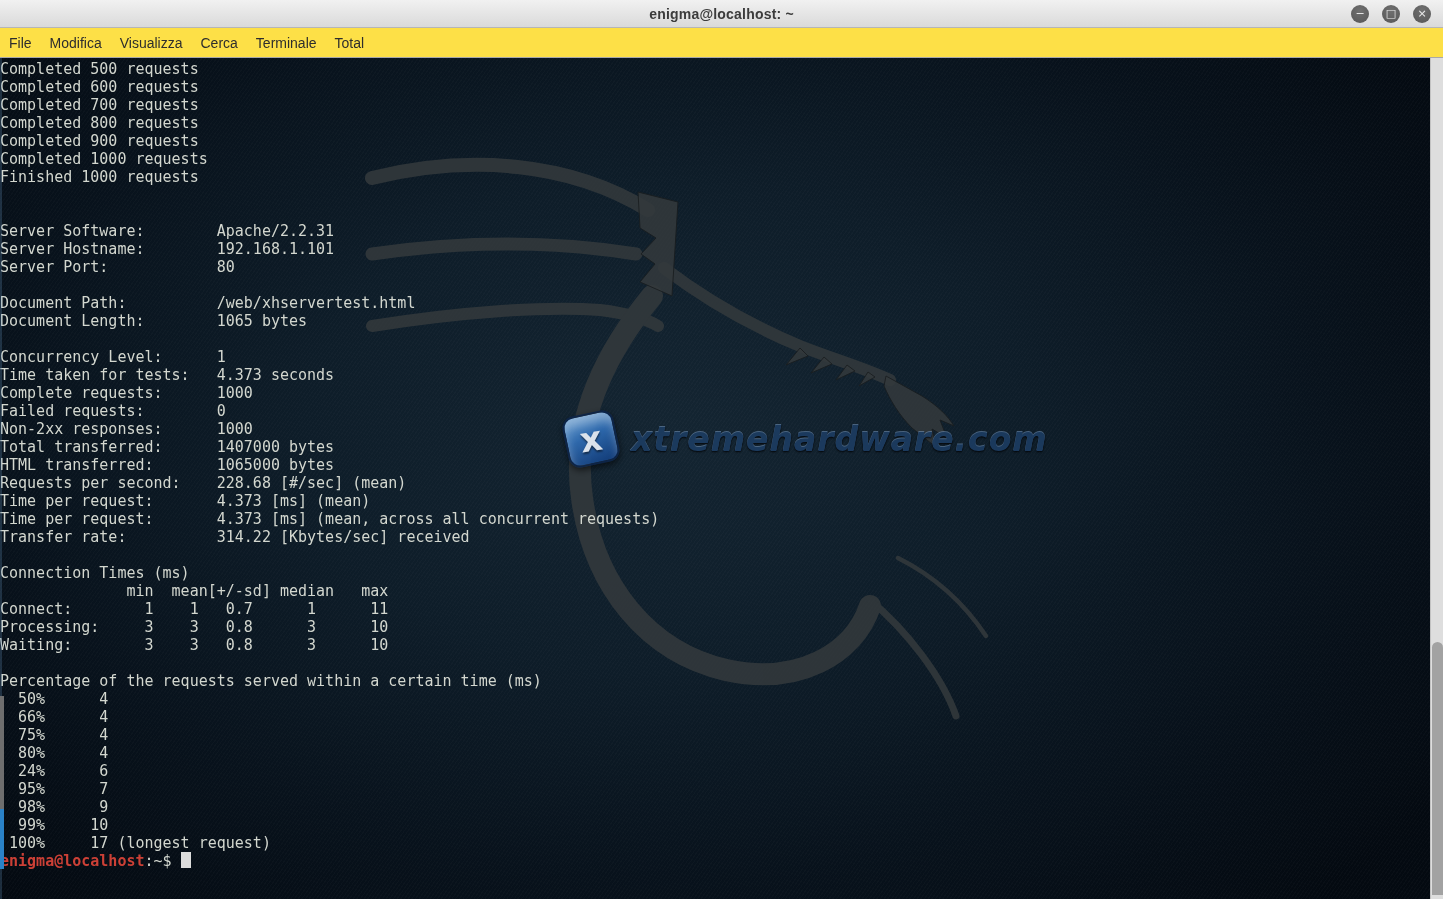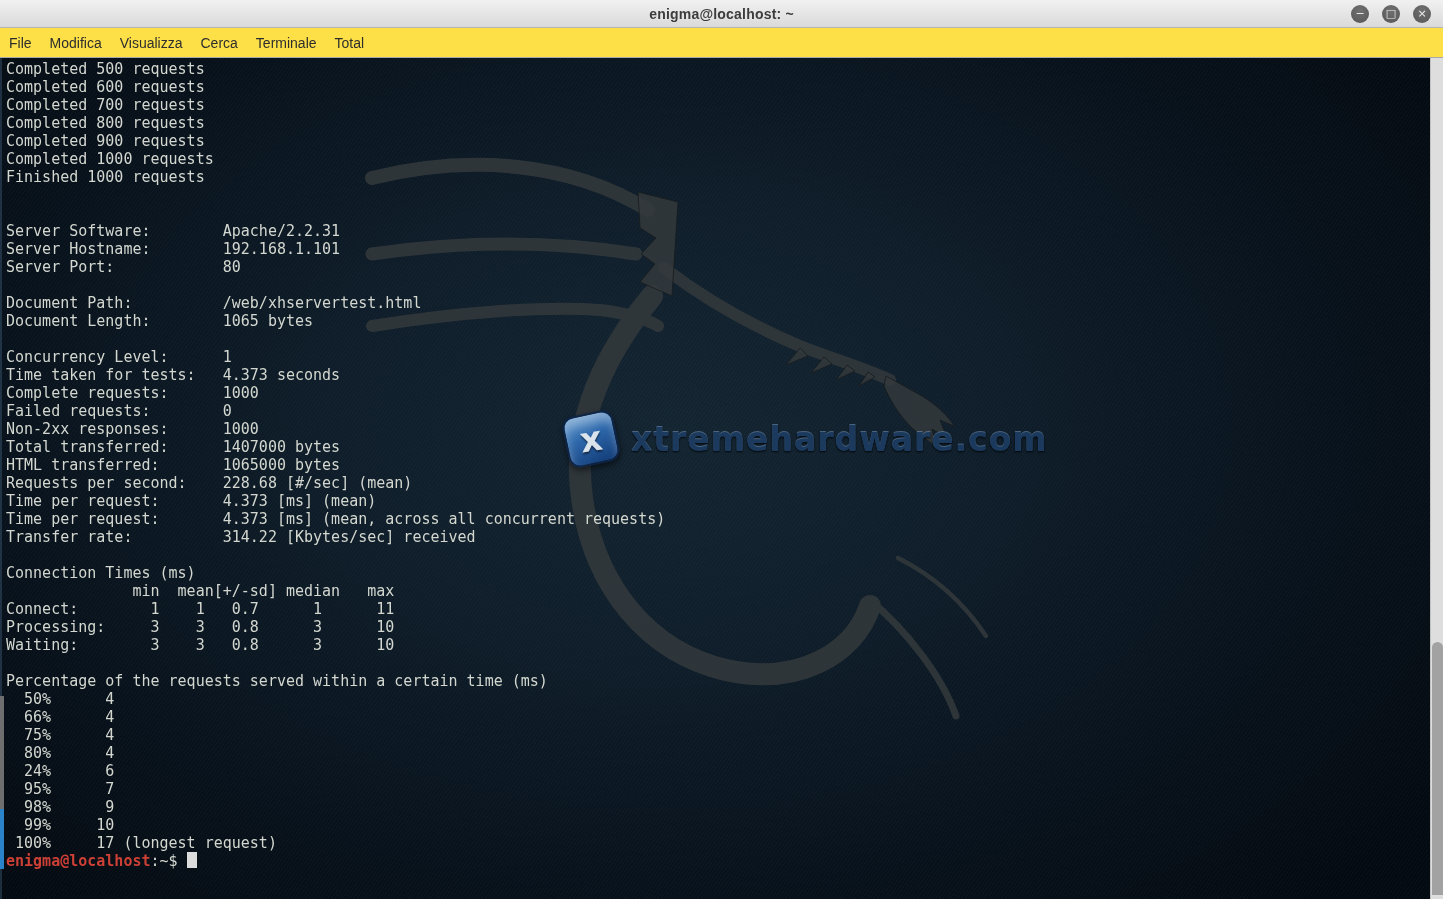--- a/index.html
+++ b/index.html
@@ -38,23 +38,23 @@
                display:flex; align-items:center; gap:14px; pointer-events:none; }
   .wm-badge { width:52px; height:52px; border-radius:12px; transform:rotate(-12deg);
               background:linear-gradient(165deg,#6aa6e0 0%,#2e6cb4 45%,#123d7d 100%);
               border:2px solid #0d2448; box-shadow:inset 0 8px 10px rgba(255,255,255,.35), 0 3px 6px rgba(0,0,0,.6);
               display:flex; align-items:center; justify-content:center; }
   .wm-x { color:#eaf2fb; font-size:34px; font-weight:bold; transform:rotate(3deg);
           font-family:"DejaVu Sans", sans-serif; text-shadow:0 2px 2px rgba(0,0,0,.5); }
   .wm-text { font-size:33px; font-weight:bold; letter-spacing:1px; color:#1c3c61;
              font-family:"DejaVu Sans", sans-serif;
              text-shadow:0 -1px 0 rgba(140,180,225,.5), 0 1px 2px rgba(0,0,0,.85),
-                         0 0 1px #071526; }
+                         0 0 1px #071526;font-style:italic; }
 
-  .term-content { position:absolute; top:2px; left:6px; right:20px; z-index:3;
+  .term-content { position:absolute; top:2px; left:0; right:20px; z-index:3;
                   font-family:"DejaVu Sans Mono", monospace; font-size:15px;
                   line-height:18px; color:#d3d7cf; }
   .term-line { white-space:pre; height:18px; }
   .prompt-user { color:#cc4036; font-weight:bold; }
   .cursor { display:inline-block; width:10px; height:16px; background:#dcdcdc;
             vertical-align:-2px; margin-left:9px; }
 
   .edge-line { position:absolute; left:0; top:0; width:2px; height:100%; z-index:4;
                background:rgba(95,135,175,.28); pointer-events:none; }
   .edge-gray { position:absolute; left:0; top:638px; width:4px; height:113px;

